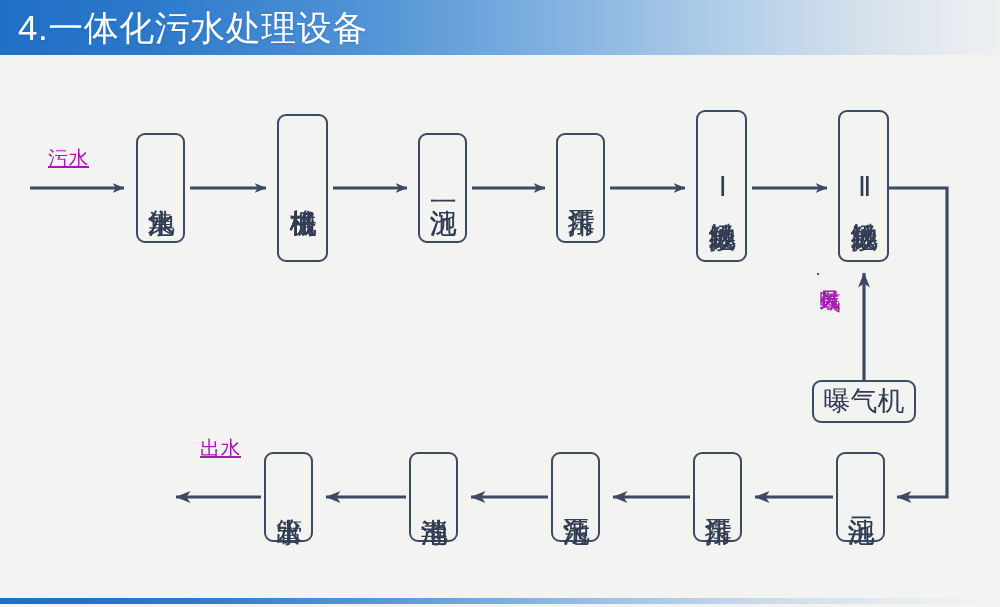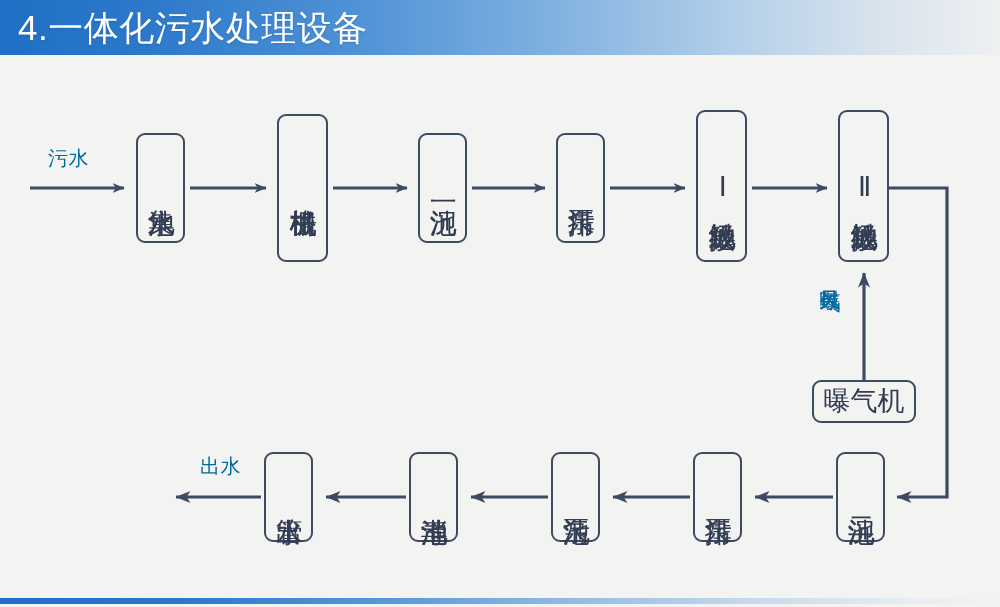--- a/index.html
+++ b/index.html
@@ -101,25 +101,26 @@
     padding: 8px 8px;
   }
   .node .nlabel {
     display: block;
     white-space: nowrap;
   }
 
   
   .flabel {
     position: absolute;
-    color: #0369a1;
+    color: #a21caf;
     font-size: 20px;
     font-weight: 500;
     white-space: nowrap;
     letter-spacing: 0.5px;
+    text-decoration: underline;
   }
   .flabel.vertlbl {
     writing-mode: vertical-rl;
     text-orientation: upright;
     line-height: 1.0;
     font-size: 21px;
   }
 </style>
 </head>
 <body>
@@ -169,21 +170,21 @@
 
         <line x1="548" y1="442" x2="471" y2="442" marker-end="url(#ah-l)"></line>
 
         <line x1="406" y1="442" x2="326" y2="442" marker-end="url(#ah-l)"></line>
 
         <line x1="261" y1="442" x2="176" y2="442" marker-end="url(#ah-l)"></line>
       </g>
     </svg>
 
     <div class="flabel" style="left:48px; top:90px;">污水</div>
-    <div class="flabel" style="left:200px; top:398px;">出水</div>
+    <div class="flabel" style="left:200px; top:380px;">出水</div>
     <div class="flabel vertlbl" style="left:820px; top:218px;">鼓风曝气</div>
 
     <div class="node vert" style="left:136px; top:78px; width:49px; height:110px;">
       <span class="nlabel">集水池</span>
     </div>
 
     <div class="node vert" style="left:277px; top:59px; width:51px; height:148px;">
       <span class="nlabel">机械栅格</span>
     </div>
 

